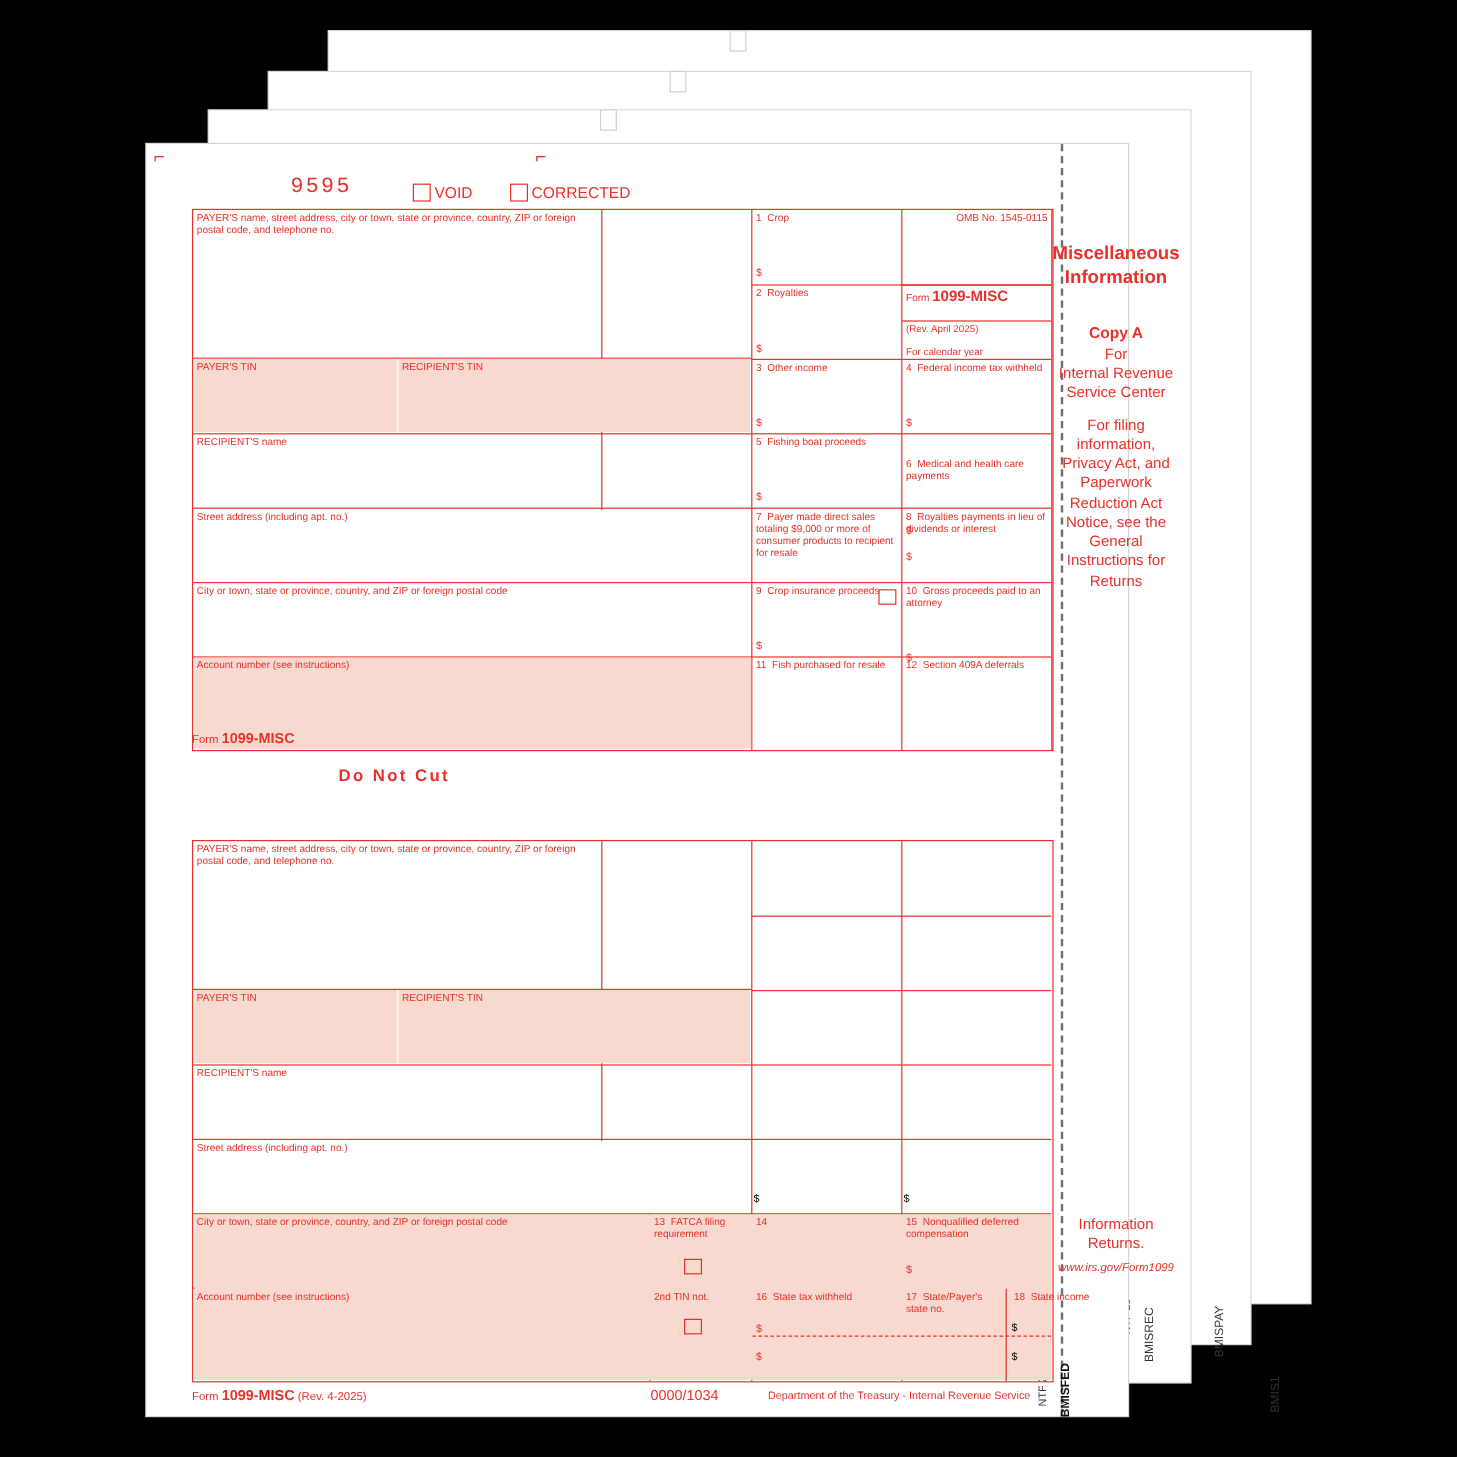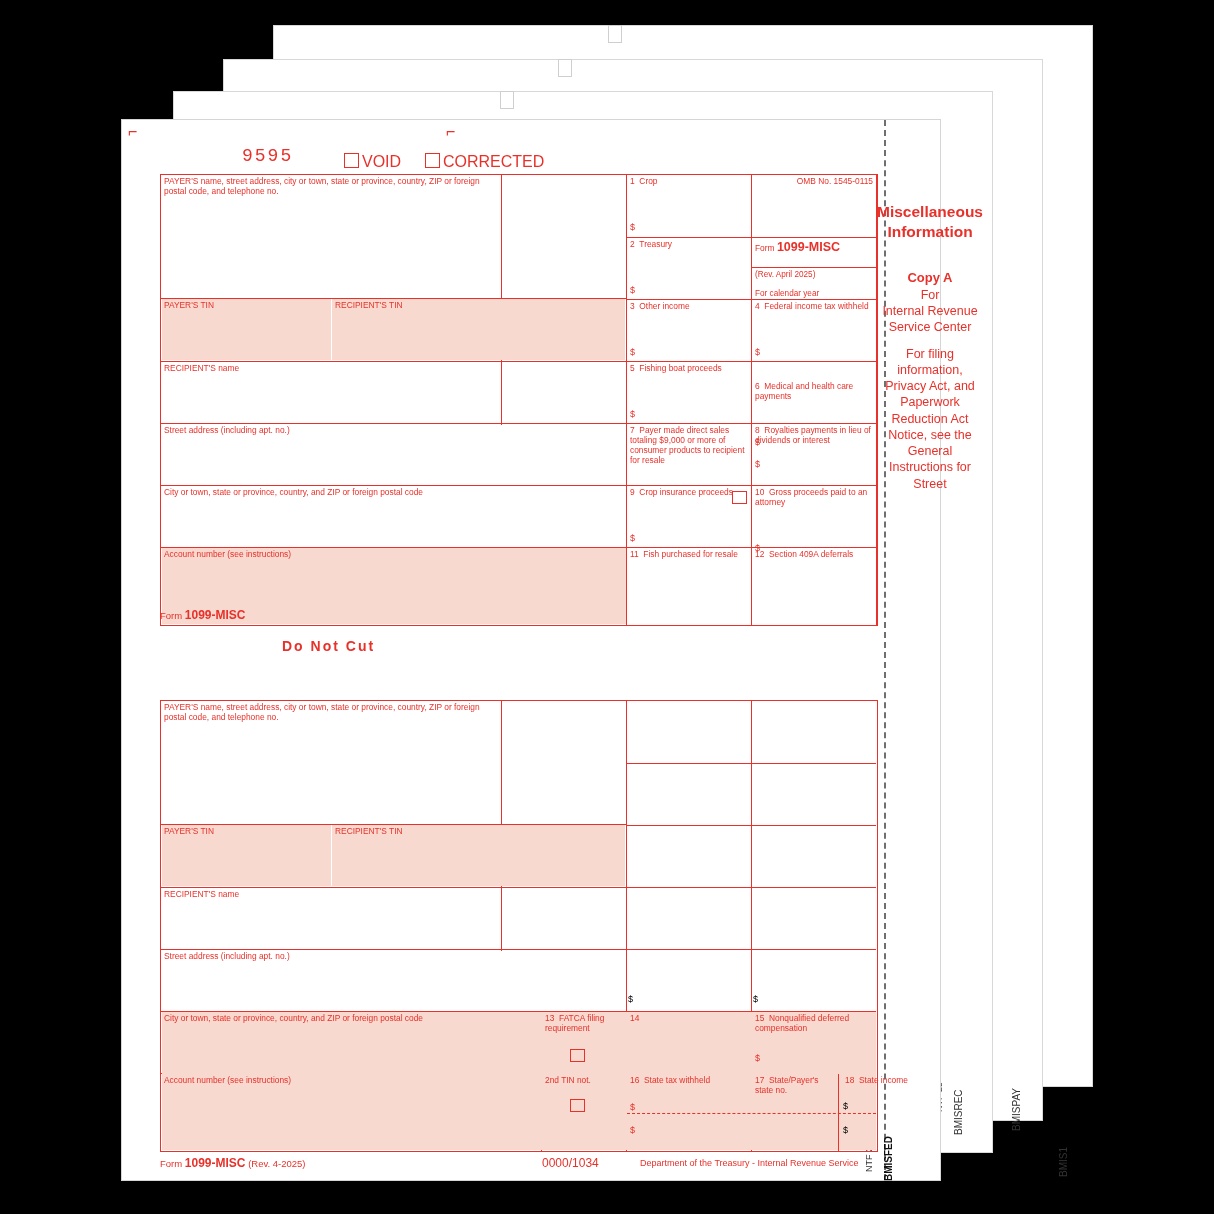--- a/index.html
+++ b/index.html
@@ -67,21 +67,21 @@
     letter-spacing: 2px;
   }
   .cb {
     position: absolute;
     width: 13px;
     height: 13px;
     border: 1.2px solid #e8312a;
   }
   .cb-label {
     position: absolute;
-    font-size: 16px;
+    font-size: 13px;
     color: #e8312a;
   }
 
   .grid {
     position: absolute;
     border: 1.2px solid #e8312a;
   }
   .cell {
     position: absolute;
     box-sizing: border-box;
@@ -266,21 +266,21 @@
         <span>Account number (see instructions)</span>
       </div>
 
       <div class="cell" style="left:466px; top:0; width:124px;">
         <span>1</span>
         &nbsp;<span>Crop</span>
         <span class="dollar" style="bottom:-44px;">$</span>
       </div>
       <div class="cell" style="left:466px; top:63px; width:124px;">
         <span>2</span>
-        &nbsp;<span>Treasury</span>
+        &nbsp;<span>Royalties</span>
         <span class="dollar" style="bottom:-44px;">$</span>
       </div>
       <div class="cell" style="left:466px; top:125px; width:124px;">
         <span>3</span>
         &nbsp;<span>Other income</span>
         <span class="dollar" style="bottom:-44px;">$</span>
       </div>
       <div class="cell" style="left:466px; top:187px; width:124px;">
         <span>5</span>
         &nbsp;<span>Fishing boat proceeds</span>
@@ -354,21 +354,21 @@
       <div class="b">Service Center</div>
       <div style="height:10px"></div>
       <div class="t">For filing</div>
       <div class="t">information,</div>
       <div class="t">Privacy Act, and</div>
       <div class="t">Paperwork</div>
       <div class="t">Reduction Act</div>
       <div class="t">Notice, see the</div>
       <div class="b">General</div>
       <div class="b">Instructions for</div>
-      <div class="b">Street</div>
+      <div class="b">Returns</div>
     </div>
 
     <div class="formfoot" style="left:38px; top:488px;">
       <span>Form</span>
       <b>1099-MISC</b>
     </div>
     <div class="donotcut" style="left:160px; top:518px;">Do Not Cut</div>
 
     <div class="grid" style="left:38px; top:580px; width:716px; height:450px;">
 
@@ -452,20 +452,26 @@
       </div>
 
       <div style="position:absolute; left:677px; top:373px; width:0; height:77px; border-left:1.2px solid #e8312a;"></div>
       <div style="position:absolute; left:466px; top:412px; width:249px; height:0; border-top:1.2px dashed #e8312a;"></div>
       <span class="dollar" style="left:682px; top:400px;">$</span>
       <span class="dollar" style="left:682px; top:424px;">$</span>
       <span class="dollar" style="left:592px; top:293px;">$</span>
       <span class="dollar" style="left:467px; top:293px;">$</span>
     </div>
 
+    <div class="copyA" style="left:718px; top:892px; width:180px;">
+      <div class="b">Information</div>
+      <div class="b">Returns.</div>
+      <div style="height:6px"></div>
+      <div style="font-size:9.5px; font-style:italic;">www.irs.gov/Form1099</div>
+    </div>
 
     <div class="formfoot" style="left:38px; top:1036px;">
       <span>Form</span>
       <b>1099-MISC</b>
       <span>(Rev. 4-2025)</span>
     </div>
     <div class="formfoot" style="left:420px; top:1036px; font-size:12px;">0000/1034</div>
     <div class="formfoot" style="left:518px; top:1038px; font-size:9px;">Department of the Treasury - Internal Revenue Service</div>
   </div>
 

